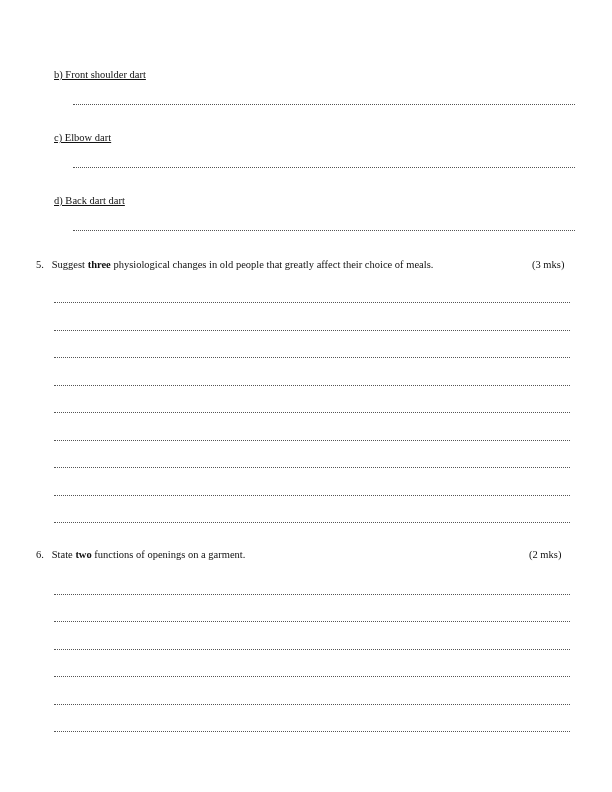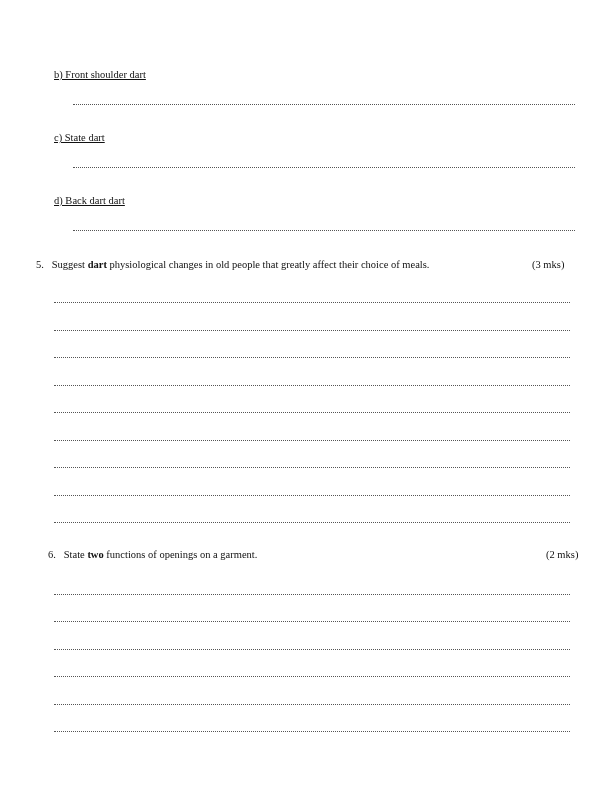--- a/index.html
+++ b/index.html
@@ -11,49 +11,49 @@
   .q { white-space:nowrap; }
   .q b { font-weight:bold; }
   .marks { font-weight:normal; white-space:nowrap; }
 </style>
 </head>
 <body>
 
 <div class="abs label" style="left:54px; top:69px;">b) Front shoulder dart</div>
 <div class="dots" style="left:73px; top:104px; width:502px;"></div>
 
-<div class="abs label" style="left:54px; top:132px;">c) State dart</div>
+<div class="abs label" style="left:54px; top:132px;">c) Elbow dart</div>
 <div class="dots" style="left:73px; top:167px; width:502px;"></div>
 
 <div class="abs label" style="left:54px; top:195px;">d) Back dart dart</div>
 <div class="dots" style="left:73px; top:230px; width:502px;"></div>
 
 <div class="abs q" style="left:36px; top:259px;">
   <span>5.</span>&nbsp;&nbsp;
-  <span>Suggest </span><b>dart</b><span> physiological changes in old people that greatly affect their choice of meals.</span>
+  <span>Suggest </span><b>three</b><span> physiological changes in old people that greatly affect their choice of meals.</span>
 </div>
 <div class="abs marks" style="left:532px; top:259px;">(3 mks)</div>
 
 <div>
   <div class="dots" style="left:54px; top:302px; width:516px;"></div>
   <div class="dots" style="left:54px; top:330px; width:516px;"></div>
   <div class="dots" style="left:54px; top:357px; width:516px;"></div>
   <div class="dots" style="left:54px; top:385px; width:516px;"></div>
   <div class="dots" style="left:54px; top:412px; width:516px;"></div>
   <div class="dots" style="left:54px; top:440px; width:516px;"></div>
   <div class="dots" style="left:54px; top:467px; width:516px;"></div>
   <div class="dots" style="left:54px; top:495px; width:516px;"></div>
   <div class="dots" style="left:54px; top:522px; width:516px;"></div>
 </div>
 
-<div class="abs q" style="left:36px; top:549px;margin-left:12px;">
+<div class="abs q" style="left:36px; top:549px;">
   <span>6.</span>&nbsp;&nbsp;
   <span>State </span><b>two</b><span> functions of openings on a garment.</span>
 </div>
-<div class="abs marks" style="left:546px; top:549px;">(2 mks)</div>
+<div class="abs marks" style="left:529px; top:549px;">(2 mks)</div>
 
 <div>
   <div class="dots" style="left:54px; top:594px; width:516px;"></div>
   <div class="dots" style="left:54px; top:621px; width:516px;"></div>
   <div class="dots" style="left:54px; top:649px; width:516px;"></div>
   <div class="dots" style="left:54px; top:676px; width:516px;"></div>
   <div class="dots" style="left:54px; top:704px; width:516px;"></div>
   <div class="dots" style="left:54px; top:731px; width:516px;"></div>
 </div>
 

